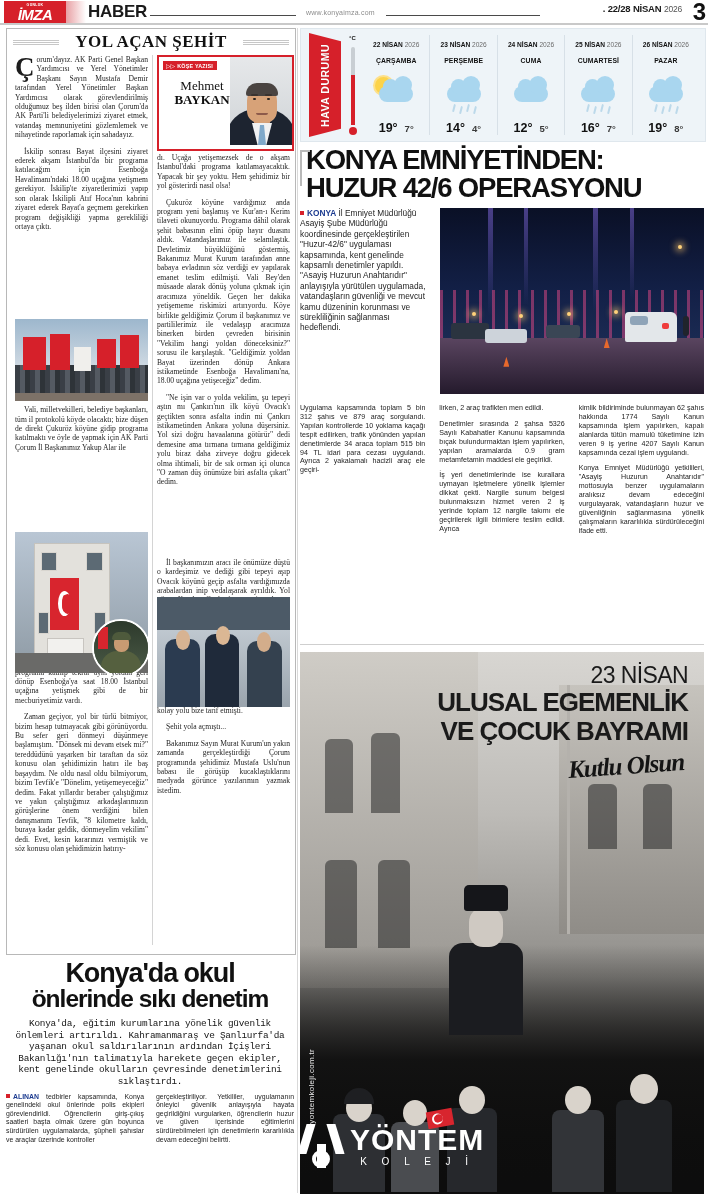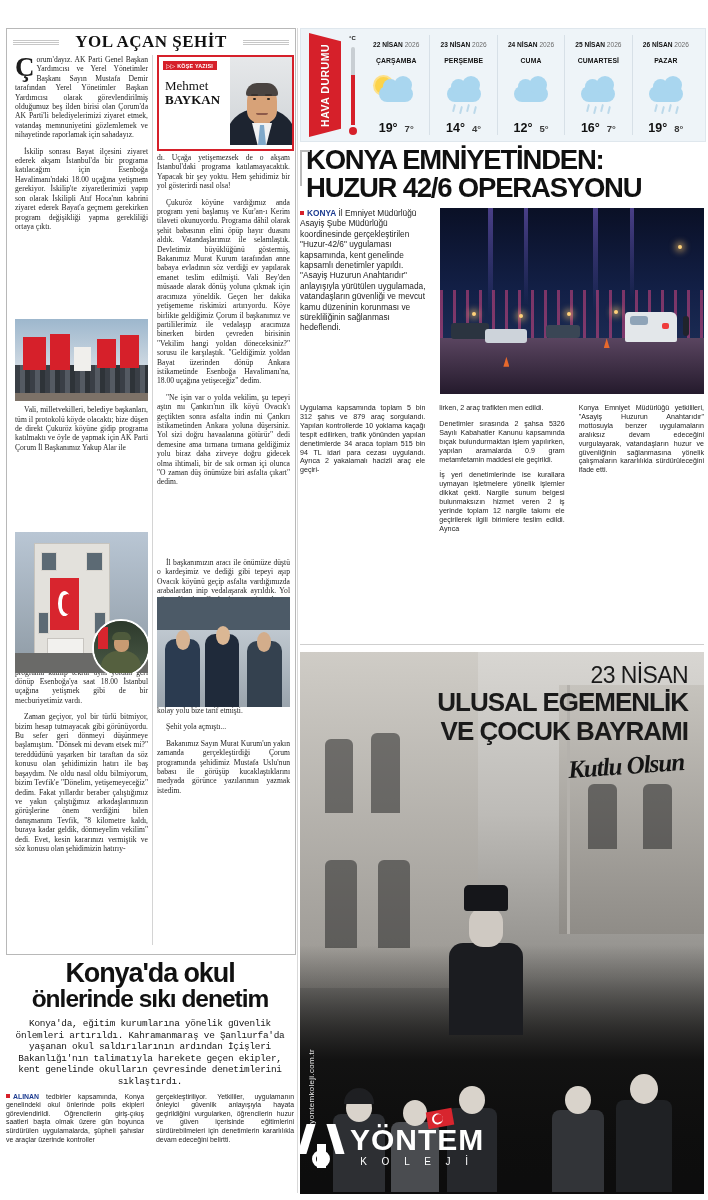--- a/index.html
+++ b/index.html
@@ -74,21 +74,21 @@
   .col-R{position:absolute;left:150px;top:26px;width:133px;}
 
   
   .author-box{position:absolute;left:150px;top:26px;width:133px;height:92px;
     border:2px solid #d6202a;background:#fff;overflow:hidden;}
   .kose-tag{position:absolute;left:4px;top:4px;height:9px;background:#d6202a;
     padding:0 4px 0 3px;display:flex;align-items:center;gap:2px;}
   .kose-tag .gl{font-size:6px;color:#fff;line-height:6px;}
   .kose-tag .tx{font-family:"Liberation Sans",sans-serif;font-size:5.4px;font-weight:bold;
     color:#fff;letter-spacing:.2px;}
-  .author-name{position:absolute;left:6px;top:22px;width:74px;}
+  .author-name{position:absolute;left:6px;top:22px;width:74px;text-align:center;}
   .author-name .n1{font-family:"Liberation Serif",serif;font-size:13px;color:#111;line-height:14px;}
   .author-name .n2{font-family:"Liberation Serif",serif;font-size:13px;font-weight:bold;color:#111;line-height:14px;}
   .author-photo{position:absolute;right:0;top:0;width:62px;height:88px;overflow:hidden;}
   .author-photo .sky{position:absolute;inset:0;background:linear-gradient(180deg,#e6e8ea,#cfd3d6);}
   .ap-suit{position:absolute;left:-4px;bottom:0;width:70px;height:36px;background:#1d2430;
     border-radius:30px 30px 0 0;}
   .ap-shirt{position:absolute;left:22px;bottom:0;width:20px;height:22px;background:#f0f1f2;
     clip-path:polygon(0 0,100% 0,72% 100%,28% 100%);}
   .ap-tie{position:absolute;left:28px;bottom:0;width:8px;height:20px;background:#7fa8c9;
     clip-path:polygon(25% 0,75% 0,100% 100%,0 100%);}
@@ -287,20 +287,34 @@
     letter-spacing:6px;text-align:center;margin-top:1px;}
 
   
   .mid-sep{position:absolute;left:297px;top:28px;width:1px;height:1165px;background:#d9d9d9;}
 </style>
 </head>
 <body>
 
 <div class="page">
 
+  <div class="masthead">
+    <div class="mast-logo">
+      <div class="tiny">GÜNLÜK</div>
+      <div class="big">İMZA</div>
+    </div>
+    <div class="mast-grad"></div>
+    <div class="mast-section">HABER</div>
+    <div class="mast-rule" style="left:150px;width:146px;"></div>
+    <div class="mast-url">www.konyaimza.com</div>
+    <div class="mast-rule" style="left:386px;width:154px;"></div>
+    <div class="mast-date"><span>. 22/28 NİSAN </span><span class="yr">2026</span></div>
+    <div class="mast-pageno">3</div>
+    <div class="mast-bottom"></div>
+  </div>
 
   <div class="mid-sep"></div>
 
   <div class="opinion">
     <div class="op-head">
       <div class="bar l"></div>
       <div class="bar r"></div>
       <div class="op-title">YOL AÇAN ŞEHİT</div>
     </div>
 
@@ -548,20 +562,21 @@
     <div class="po-cols">
       <div>
         <p class="po-txt">Uygulama kapsamında toplam 5 bin 312 şahıs ve 879 araç sorgulandı. Yapılan kontrollerde 10 yoklama kaçağı tespit edilirken, trafik yönünden yapılan denetimlerde 34 araca toplam 515 bin 94 TL idari para cezası uygulandı. Ayrıca 2 yakalamalı hacizli araç ele geçiri-</p>
       </div>
       <div>
         <p class="po-txt">lirken, 2 araç trafikten men edildi.</p>
         <p class="po-txt">Denetimler sırasında 2 şahsa 5326 Sayılı Kabahatler Kanunu kapsamında bıçak bulundurmaktan işlem yapılırken, yapılan aramalarda 0.9 gram metamfetamin maddesi ele geçirildi.</p>
         <p class="po-txt">İş yeri denetimlerinde ise kurallara uymayan işletmelere yönelik işlemler dikkat çekti. Nargile sunum belgesi bulunmaksızın hizmet veren 2 iş yerinde toplam 12 nargile takımı ele geçirilerek ilgili birimlere teslim edildi. Ayrıca</p>
       </div>
       <div>
+        <p class="po-txt">kimlik bildiriminde bulunmayan 62 şahıs hakkında 1774 Sayılı Kanun kapsamında işlem yapılırken, kapalı alanlarda tütün mamulü tüketimine izin veren 9 iş yerine 4207 Sayılı Kanun kapsamında cezai işlem uygulandı.</p>
         <p class="po-txt">Konya Emniyet Müdürlüğü yetkilileri, "Asayiş Huzurun Anahtarıdır" mottosuyla benzer uygulamaların aralıksız devam edeceğini vurgulayarak, vatandaşların huzur ve güvenliğinin sağlanmasına yönelik çalışmaların kararlılıkla sürdürüleceğini ifade etti.</p>
       </div>
     </div>
     <div class="po-rule"></div>
   </div>
 
   <div class="adv">
     <div class="adv-bg"></div>
     <div class="adv-bld">
       <div class="adv-win" style="left:14%;top:26%;width:16%;height:22%"></div>

